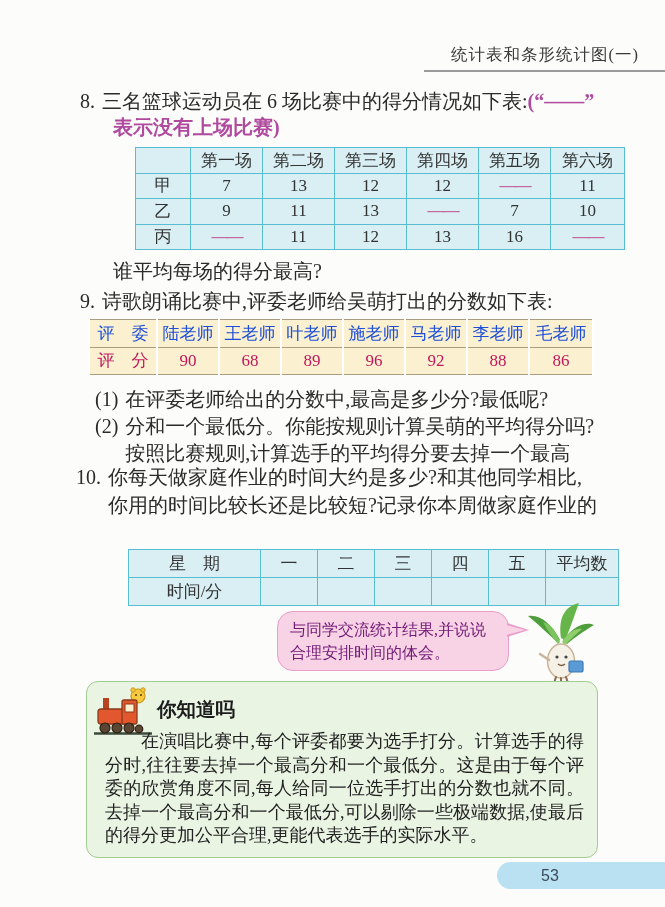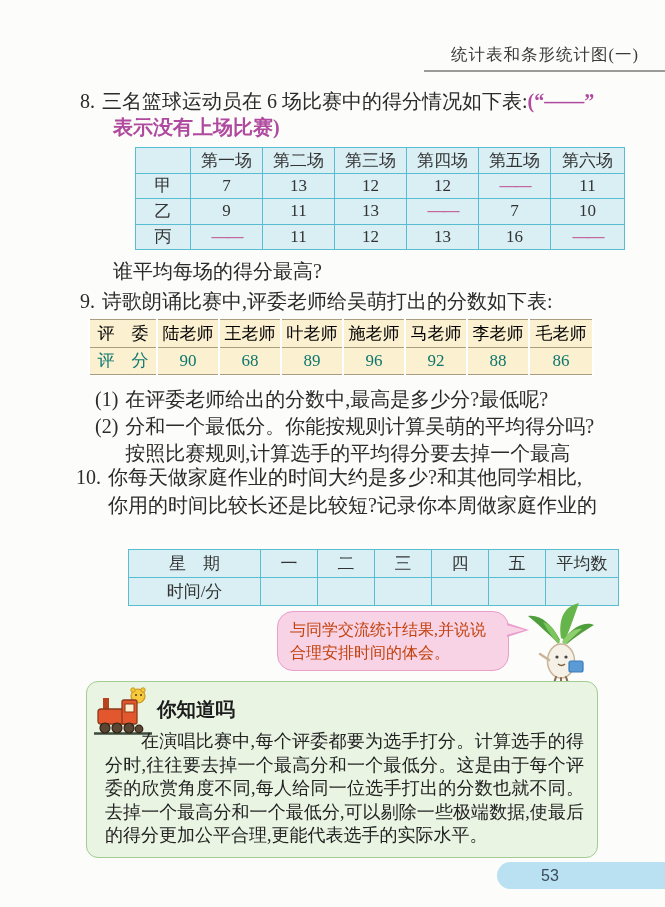--- a/index.html
+++ b/index.html
@@ -17,30 +17,30 @@
   .line{white-space:nowrap;}
 
   
   table{border-collapse:collapse;table-layout:fixed;}
   td{text-align:center;padding:0;font-size:17px;color:#333;overflow:hidden;}
   .t-blue{background:#d9eff4;}
   .t-blue td{border:1.6px solid #58bdd0;height:24.5px;}
   .t-blue3 td{height:27px;}
   .t-cream{background:#fbf0d0;}
   .t-cream td{border-top:1.6px solid #a89e7f;border-bottom:1.6px solid #a89e7f;
-              border-left:2.5px solid #fff;border-right:2.5px solid #fff;height:26.5px;color:#0f766e;}
-  .t-cream tr:first-child td{color:#000000;}
+              border-left:2.5px solid #fff;border-right:2.5px solid #fff;height:26.5px;color:#be185d;}
+  .t-cream tr:first-child td{color:#1d4ed8;}
   td.dash{color:#c4679f;font-weight:600;letter-spacing:-2px;}
 
   .tbl-wrap{position:absolute;}
 
   
   .bubble{position:absolute;top:611px;left:277px;width:206px;background:#f8d2e5;
           border:1.6px solid #ea9ecb;border-radius:16px;padding:6px 12px;
-          font-size:16px;line-height:23px;color:#c2410c;}
+          font-size:16px;line-height:23px;color:#701a75;}
   .bubble::before{content:'';position:absolute;right:-21px;top:11px;width:0;height:0;
           border-style:solid;border-width:7px 0 7px 22px;
           border-color:transparent transparent transparent #ea9ecb;}
   .bubble::after{content:'';position:absolute;right:-17px;top:13px;width:0;height:0;
           border-style:solid;border-width:5px 0 5px 19px;
           border-color:transparent transparent transparent #f8d2e5;}
 
   .mascot{position:absolute;top:600px;left:516px;}
 
   

